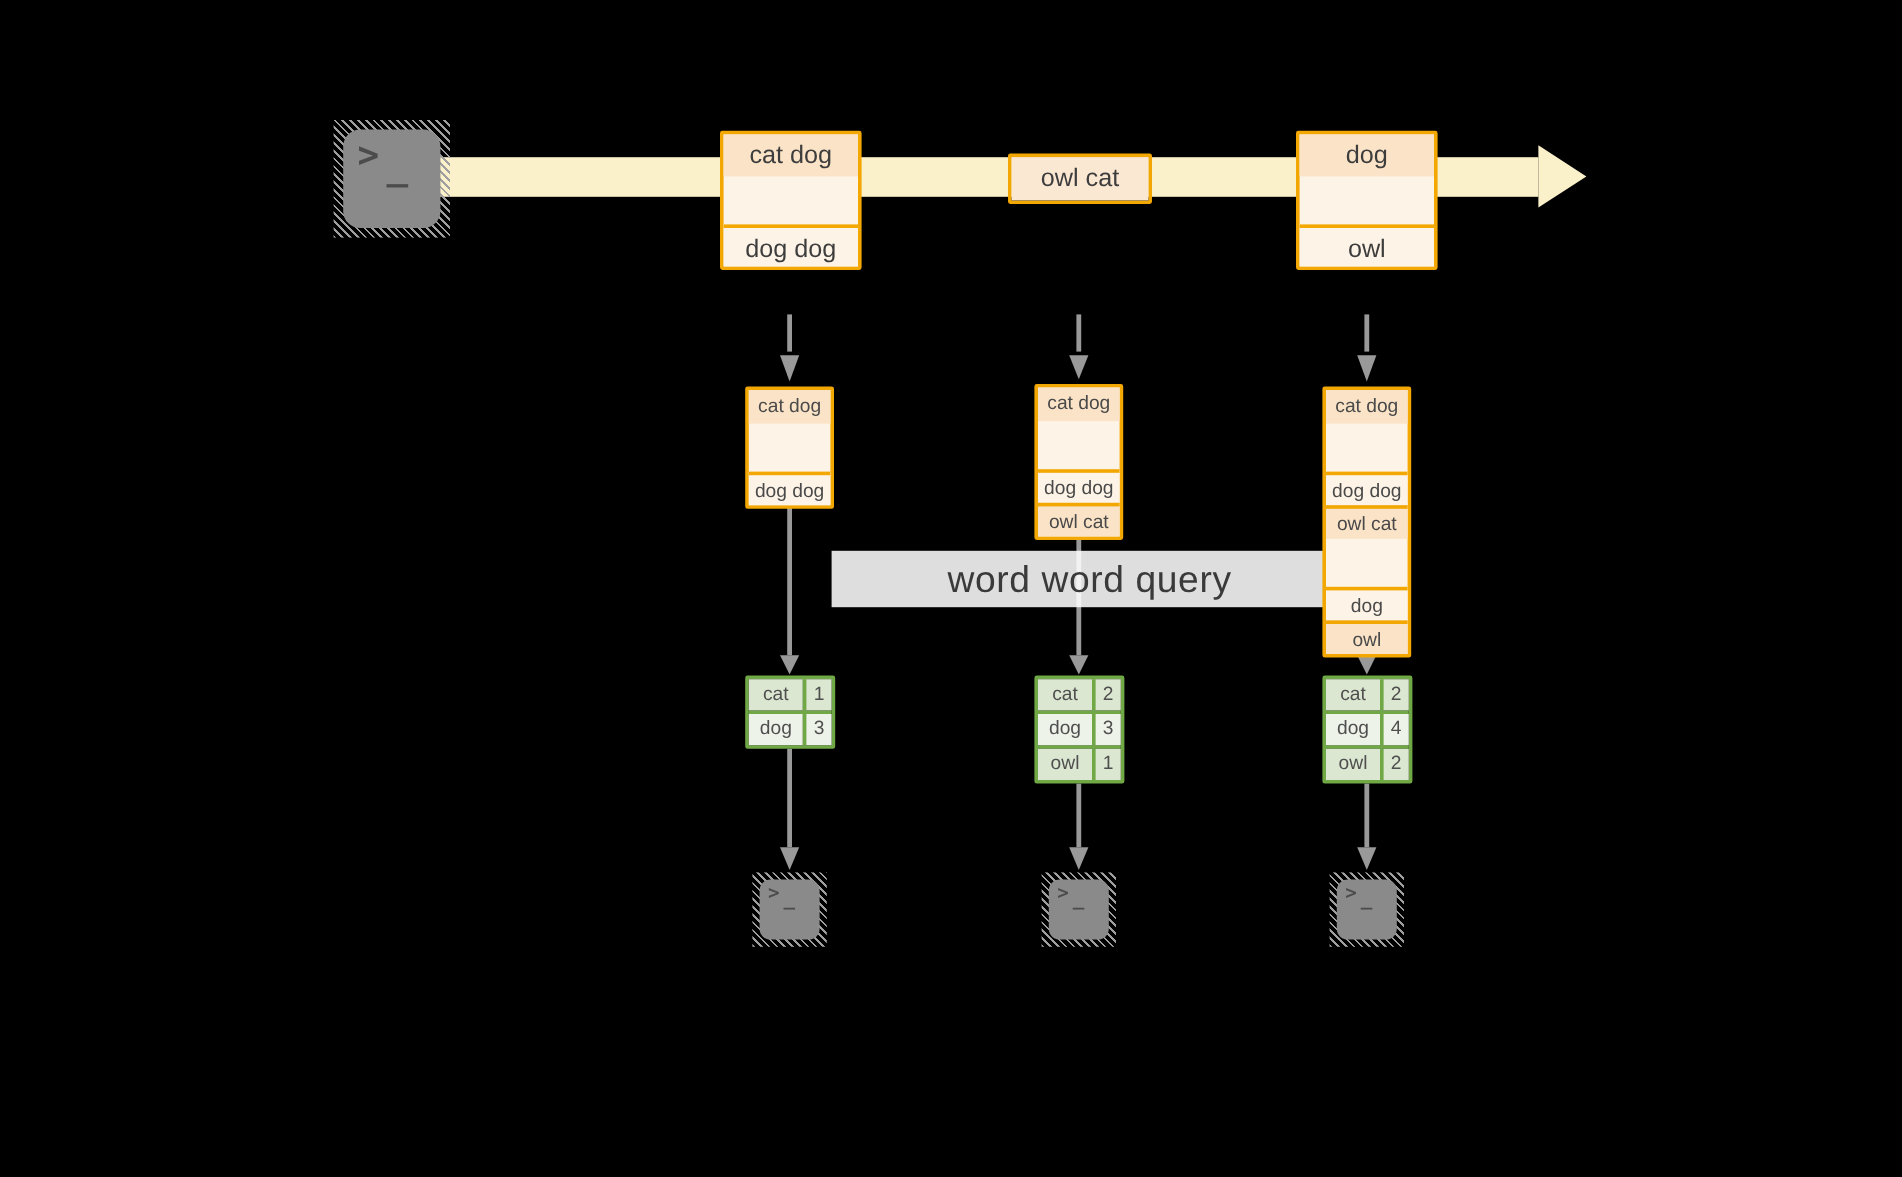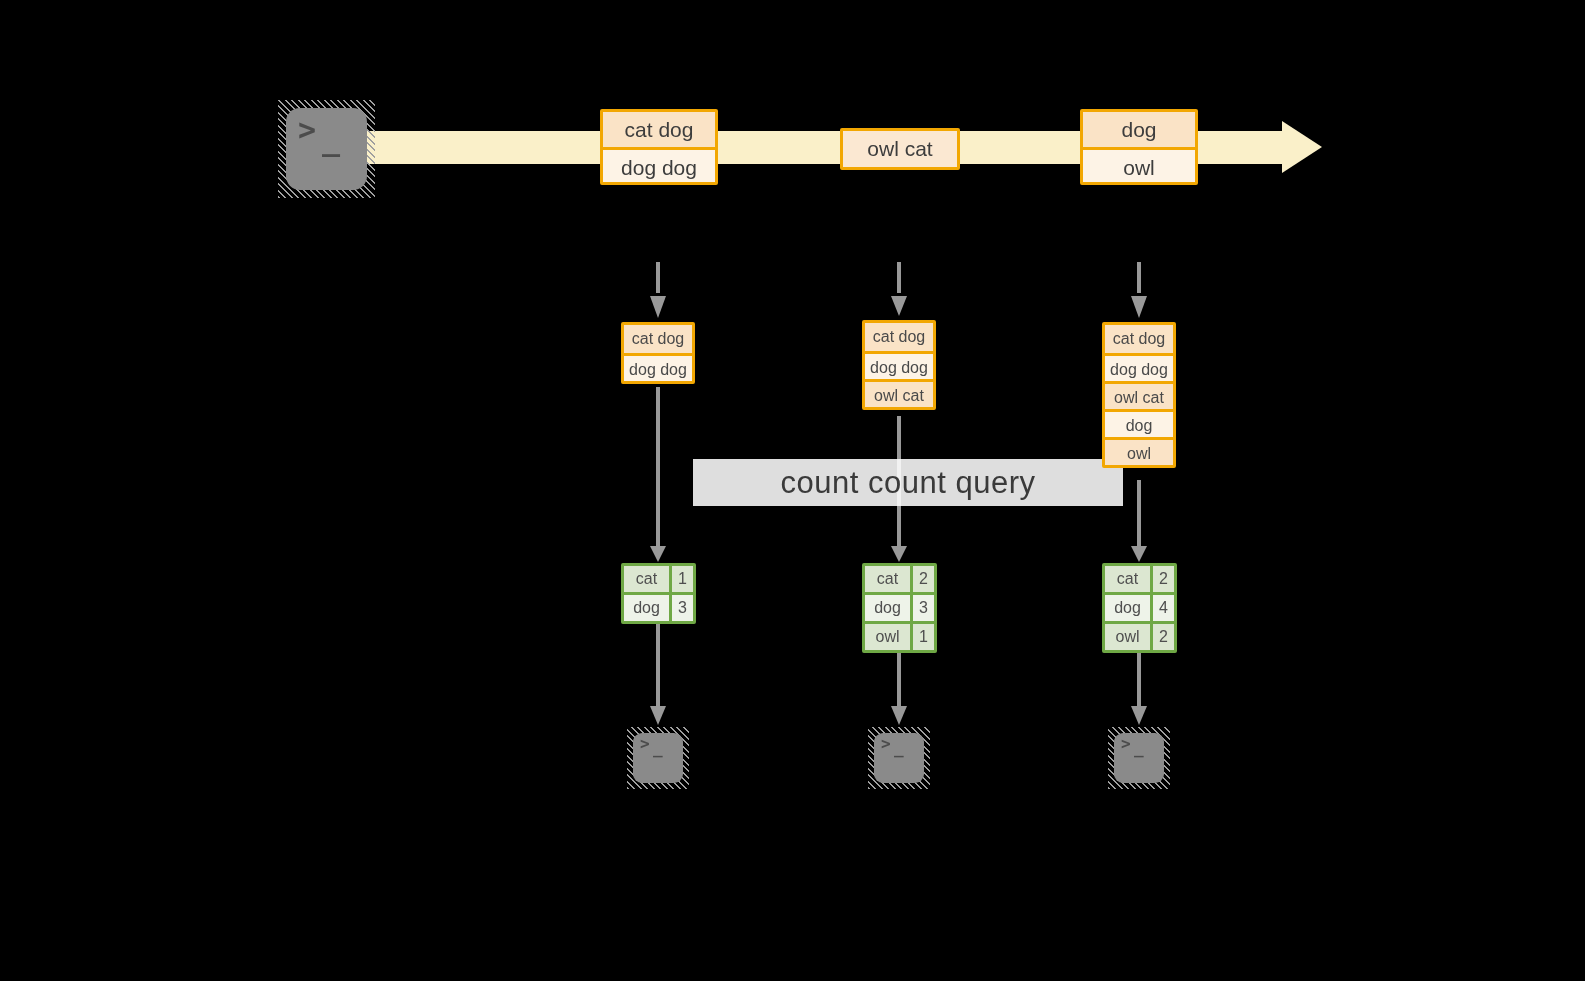--- a/index.html
+++ b/index.html
@@ -31,21 +31,21 @@
   .terminal.small .tunder{left:20px;top:6px;font-size:16px;}
   
   .obox{
     position:absolute;box-sizing:border-box;border:3px solid #F2A702;border-radius:2px;
     background:#FDF3E6;
   }
   .orow{box-sizing:border-box;text-align:center;}
   .orow + .orow{border-top:3px solid #F2A702;}
   .orow.dark{background:#FAE3C6;text-align:center;}
   .orow.medium{background:#FBE8D2;}
-  .orow.light{background:#FDF3E6;}
+  .orow.light{background:#FDF3E6;margin-top:40px;}
   .big-row{height:35px;line-height:35px;font-size:21px;color:#3d3d3d;}
   .one-row{height:36px;line-height:36px;font-size:21px;color:#3d3d3d;}
   .small-row{height:28px;line-height:28px;font-size:16px;color:#4a4a4a;}
   
   .gtable{
     position:absolute;box-sizing:border-box;border:3px solid #6FA845;border-radius:2px;
     font-size:16px;color:#4f4f4f;
   }
   .grow{display:flex;}
   .grow + .grow{border-top:3px solid #6FA845;}
@@ -91,21 +91,21 @@
       <line x1="658" y1="624" x2="658" y2="706"></line>
       <polygon points="650,706 666,706 658,725" stroke="none"></polygon>
       <line x1="899" y1="653" x2="899" y2="706"></line>
       <polygon points="891,706 907,706 899,725" stroke="none"></polygon>
       <line x1="1139" y1="653" x2="1139" y2="706"></line>
       <polygon points="1131,706 1147,706 1139,725" stroke="none"></polygon>
     </g>
   </svg>
 
   <div class="query-box">
-    <span>count count query</span>
+    <span>word word query</span>
   </div>
 
   <div class="terminal big" style="left:278px;top:100px;width:97px;height:98px;">
     <div class="terminal-inner">
       <span class="tglyph">&gt;</span>
       <span class="tunder">_</span>
     </div>
   </div>
 
   <div class="obox" style="left:600px;top:109px;width:118px;">

